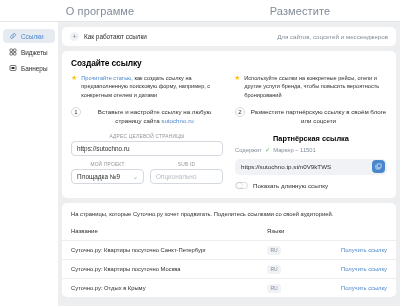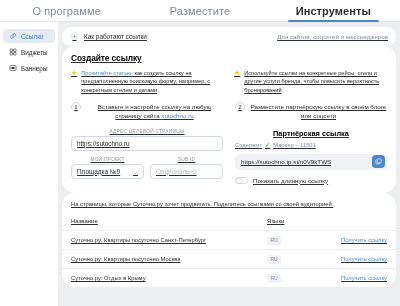--- a/index.html
+++ b/index.html
@@ -66,22 +66,22 @@
   .side-ico { width: 8px; height: 8px; flex-shrink: 0; display:block; }
 
   
   .main {
     flex: 1;
     padding: 5px 4px 0 4px;
     overflow: hidden;
   }
   .card {
     background: #fff;
-    border-radius: 13px;
-    text-decoration: underline;
+    border-radius: 5px;
+    margin-bottom: 5px;
   }
 
   
   .hiw {
     display: flex;
     align-items: center;
     justify-content: space-between;
     padding: 5px 8px;
     font-size: 6.4px;
   }
@@ -178,23 +178,20 @@
 </style>
 </head>
 <body>
 
 <div class="topbar">
   <div class="tab">
       <span>О программе</span>
     </div>
   <div class="tab">
       <span>Разместите</span>
-    </div>
-  <div class="tab active">
-      <span>Инструменты</span>
     </div>
 </div>
 
 <div class="shell">
 
   <div class="sidebar">
     <div class="side-item active">
       <svg class="side-ico" viewBox="0 0 16 16">
         <path d="M6.3 9.7a2.6 2.6 0 0 0 3.7 0l2.3-2.3a2.6 2.6 0 0 0-3.7-3.7l-1 1" fill="none" stroke="#4986cc" stroke-width="1.4" stroke-linecap="round"></path>
         <path d="M9.7 6.3a2.6 2.6 0 0 0-3.7 0L3.7 8.6a2.6 2.6 0 0 0 3.7 3.7l1-1" fill="none" stroke="#4986cc" stroke-width="1.4" stroke-linecap="round"></path>

